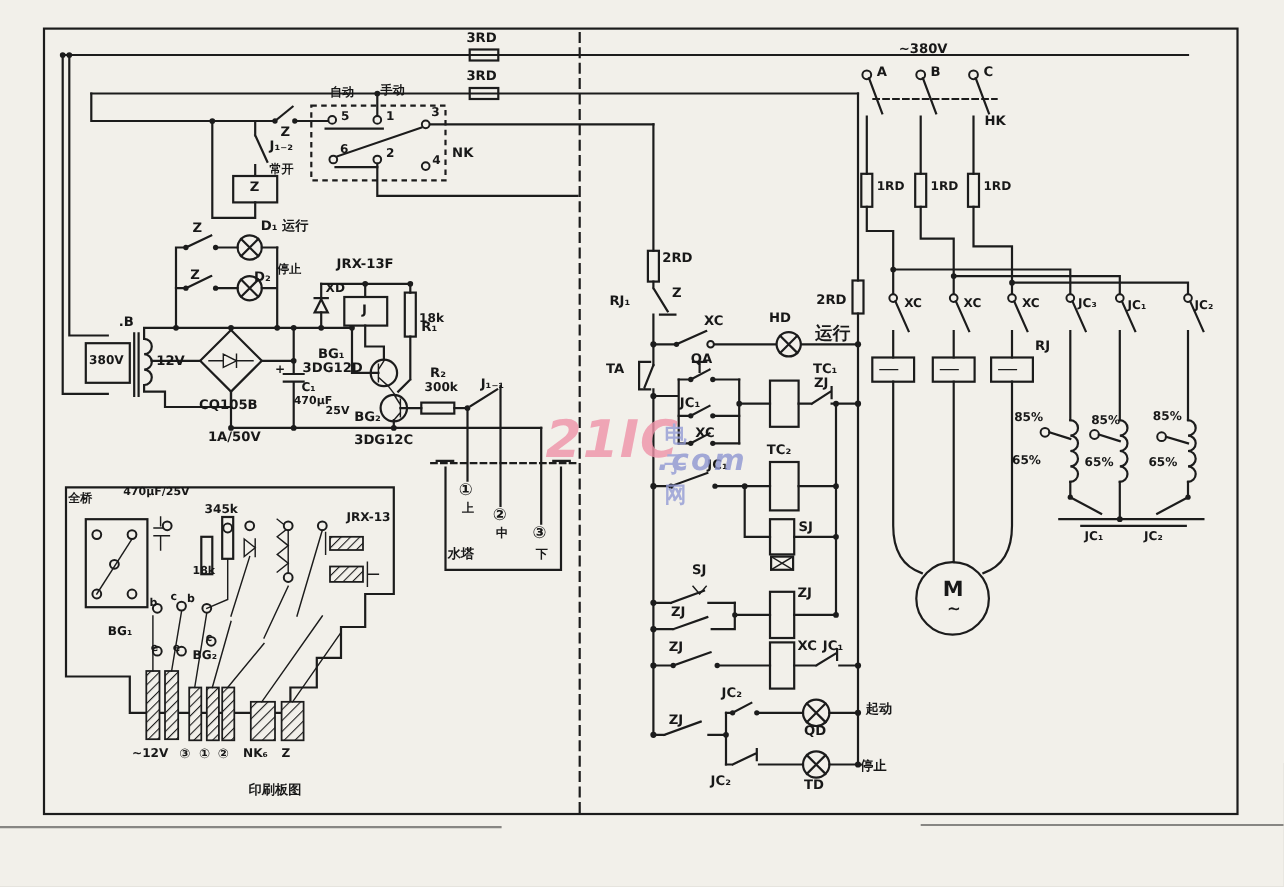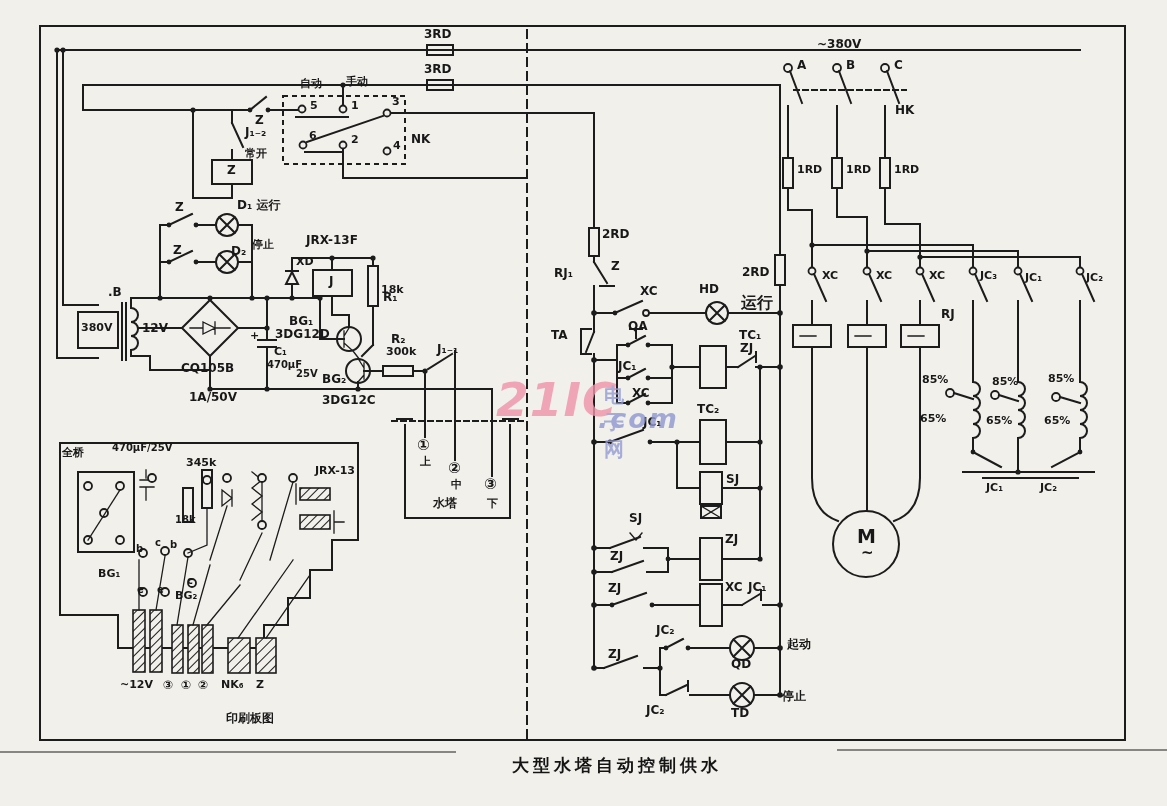--- a/index.html
+++ b/index.html
@@ -369,21 +369,21 @@
       <span class="lbl" style="left: 322px; top: 394px;">3DG12C</span>
       <span class="lbl" style="left: 391px; top: 333px;">R₂</span>
       <span class="lbl" style="left: 386px; top: 346px; font-size: 11px;">300k</span>
       <span class="lbl" style="left: 437px; top: 343px;">J₁₋₁</span>
       <span class="lbl" style="left: 417px; top: 438px; font-size: 15px;">①</span>
       <span class="lbl" style="left: 448px; top: 461px; font-size: 15px;">②</span>
       <span class="lbl" style="left: 484px; top: 477px; font-size: 15px;">③</span>
       <span class="lbl" style="left: 420px; top: 456px; font-size: 11px;">上</span>
       <span class="lbl" style="left: 451px; top: 479px; font-size: 11px;">中</span>
       <span class="lbl" style="left: 487px; top: 498px; font-size: 11px;">下</span>
-      <span class="lbl" style="left: 407px; top: 497px; margin-left: 26px;">水塔</span>
+      <span class="lbl" style="left: 407px; top: 497px;">水塔</span>
       <span class="lbl" style="left: 602px; top: 228px;">2RD</span>
       <span class="lbl" style="left: 554px; top: 267px;">RJ₁</span>
       <span class="lbl" style="left: 611px; top: 260px;">Z</span>
       <span class="lbl" style="left: 640px; top: 285px;">XC</span>
       <span class="lbl" style="left: 699px; top: 283px;">HD</span>
       <span class="lbl" style="left: 741px; top: 295px; font-size: 16px;">运行</span>
       <span class="lbl" style="left: 742px; top: 266px;">2RD</span>
       <span class="lbl" style="left: 551px; top: 329px;">TA</span>
       <span class="lbl" style="left: 628px; top: 320px;">QA</span>
       <span class="lbl" style="left: 618px; top: 360px;">JC₁</span>
@@ -446,21 +446,20 @@
       <span class="lbl" style="left: 175px; top: 590px; font-size: 11px;">BG₂</span>
       <span class="lbl" style="left: 120px; top: 679px; font-size: 11px;">~12V</span>
       <span class="lbl" style="left: 163px; top: 679px; font-size: 12px;">③</span>
       <span class="lbl" style="left: 181px; top: 679px; font-size: 12px;">①</span>
       <span class="lbl" style="left: 198px; top: 679px; font-size: 12px;">②</span>
       <span class="lbl" style="left: 221px; top: 679px; font-size: 11px;">NK₆</span>
       <span class="lbl" style="left: 256px; top: 679px; font-size: 11px;">Z</span>
       <span class="lbl" style="left: 226px; top: 712px;">印刷板图</span>
     </div>
 
-<div id="title">大型水塔自动控制供水</div>
 
 <div id="watermark">
   <span class="wm-main">21IC</span>
   <span class="wm-cn">电子网</span>
   <span class="wm-com">.com</span>
 </div>
 
 </div>
 
 </body></html>

